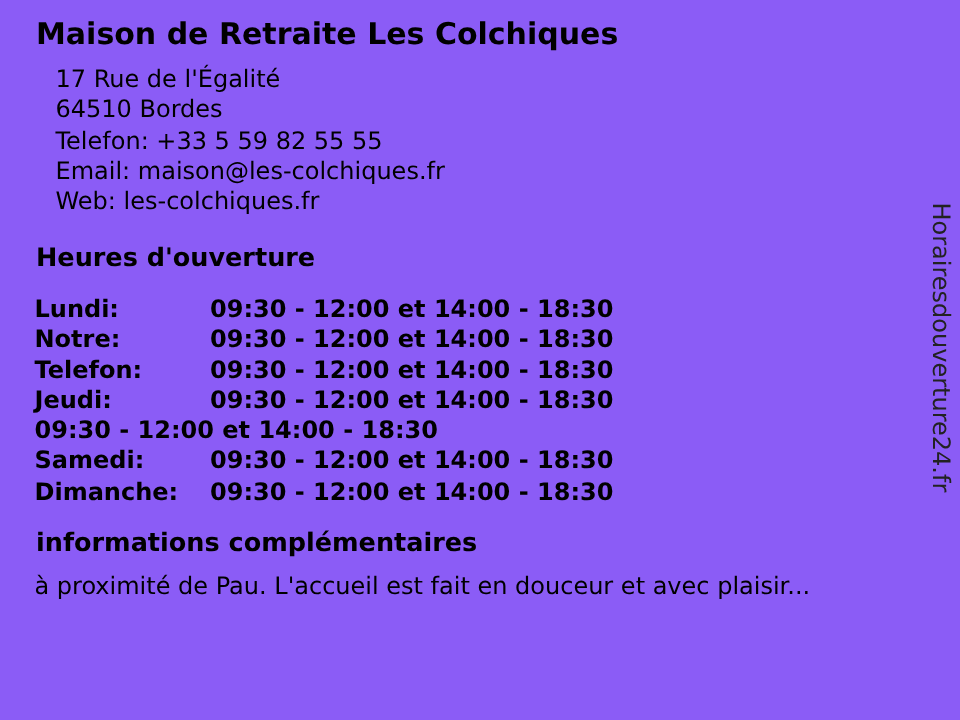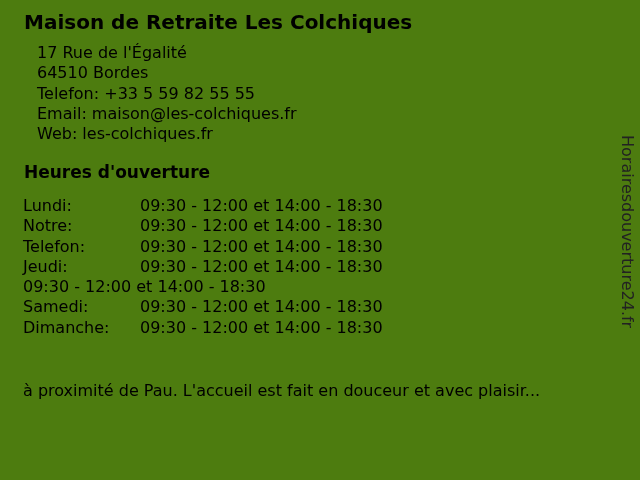--- a/index.html
+++ b/index.html
@@ -6,21 +6,21 @@
   html, body {
     width: 640px; height: 480px;
     background: #ffffff;
     font-family: "DejaVu Sans", "Liberation Sans", sans-serif;
     color: #000000;
     overflow: hidden;
   }
   .page {
     position: relative;
     width: 640px; height: 480px;
-    background: #4d7c0f;
+    background: #8b5cf6;
   }
   .business-name {
     position: absolute;
     left: 24px; top: 10px;
     font-size: 20px;
     font-weight: bold;
     line-height: 24px;
     white-space: nowrap;
   }
   .address-block {
@@ -36,21 +36,21 @@
     font-size: 17px;
     font-weight: bold;
     white-space: nowrap;
   }
   .hours-table {
     position: absolute;
     left: 23px; top: 196px;
     font-size: 16px;
     line-height: 20.3px;
   }
-  .hours-row { display: flex; }
+  .hours-row { display: flex; font-weight: bold; }
   .hours-day { width: 117px; white-space: nowrap; }
   .hours-time { white-space: nowrap; text-align: right; }
   .info-heading {
     position: absolute;
     left: 24px; top: 352px;
     font-size: 17px;
     font-weight: bold;
     white-space: nowrap;
   }
   .info-text {
@@ -110,20 +110,21 @@
     <div class="hours-row">
       <span class="hours-day">Samedi:</span>
       <span class="hours-time">09:30 - 12:00 et 14:00 - 18:30</span>
     </div>
     <div class="hours-row">
       <span class="hours-day">Dimanche:</span>
       <span class="hours-time">09:30 - 12:00 et 14:00 - 18:30</span>
     </div>
   </div>
 
+  <h2 class="info-heading">informations complémentaires</h2>
 
   <div class="info-text">
     <div>à proximité de Pau. L'accueil est fait en douceur et avec plaisir...</div>
   </div>
 
   <div class="watermark">Horairesdouverture24.fr</div>
 
 </div>
 
 </body></html>

